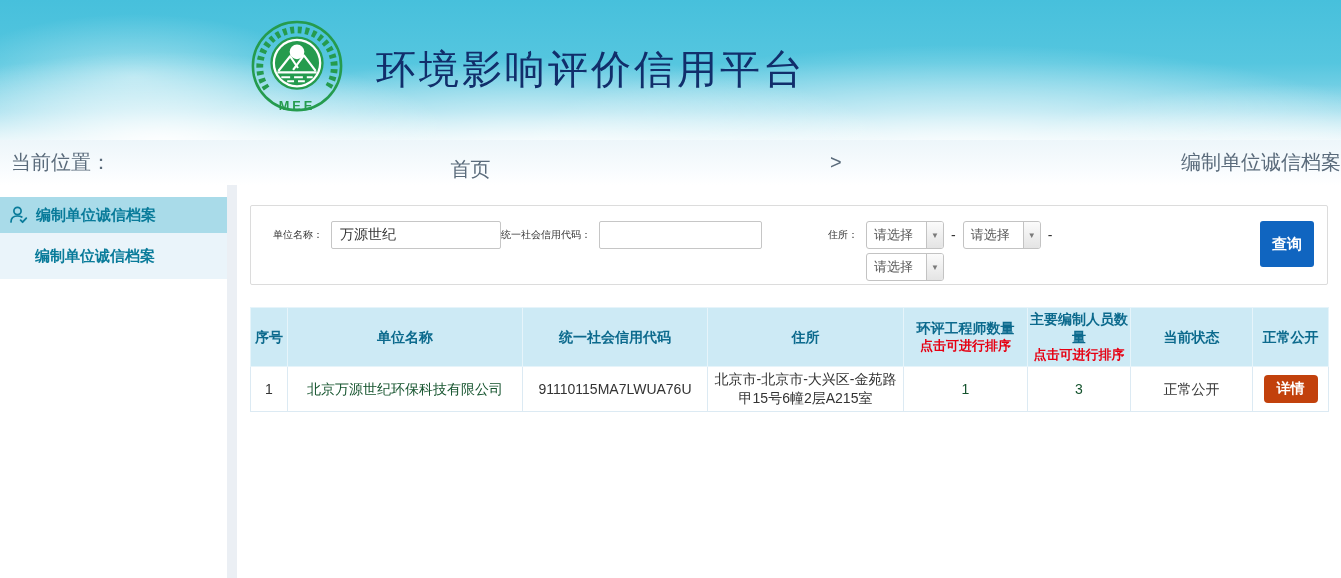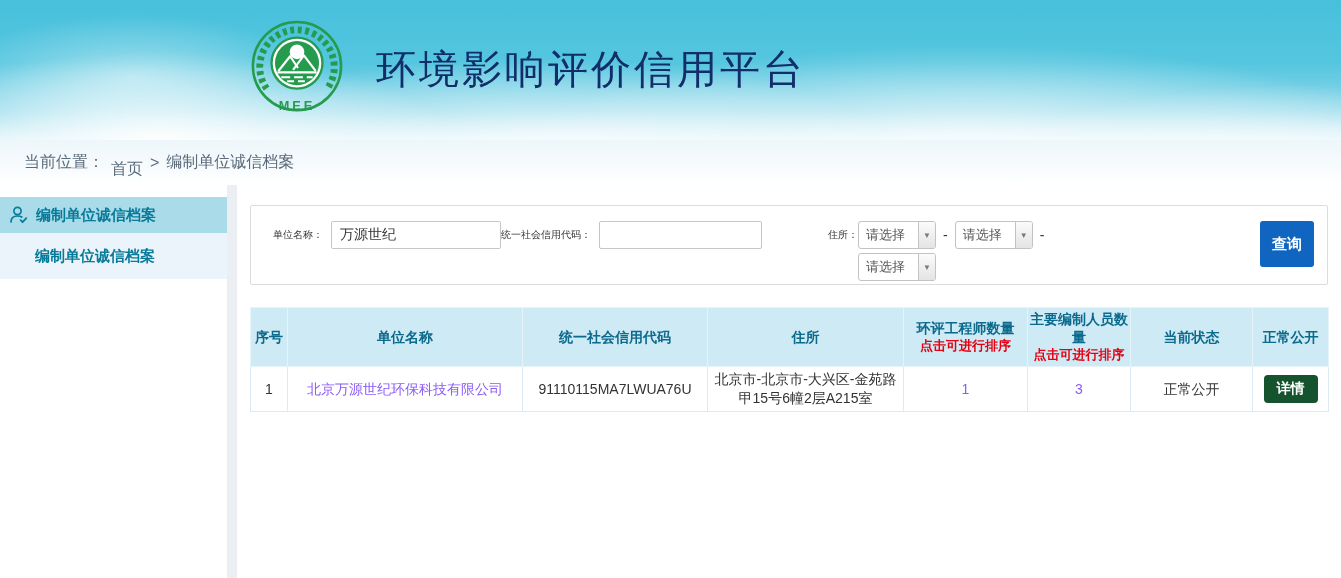--- a/index.html
+++ b/index.html
@@ -15,23 +15,23 @@
       radial-gradient(ellipse 420px 120px at 97% 120%, rgba(255,255,255,.85), rgba(255,255,255,0) 70%),
       radial-gradient(ellipse 260px 90px at 10% 55%, rgba(255,255,255,.45), rgba(255,255,255,0) 70%),
       linear-gradient(180deg,#47c0dc 0%, #55c6df 45%, #8fd8ea 80%, #daf1f7 100%);
   }
   .hdr-inner { display:flex; align-items:center; padding:20px 0 0 248px; }
   .logo { width:98px; height:98px; flex:0 0 auto; }
   .title { font-size:40px; font-weight:400; color:#112e6b; letter-spacing:3px;
            margin-left:30px; white-space:nowrap; }
 
   
-  .crumb { height:45px; display:flex; align-items:center; gap:7px; padding-left:24px;
-           font-size:16px; color:#5a6b7b;
-           background:linear-gradient(180deg,#edf6fa 0%, #f9fcfe 70%, #ffffff 100%); }
+  .crumb { height:45px; display:flex; align-items:center; gap:7px; padding-left:11px;
+           font-size:20px; color:#5a6b7b;
+           background:linear-gradient(180deg,#edf6fa 0%, #f9fcfe 70%, #ffffff 100%);justify-content:space-between; }
   .crumb a { color:#5a6b7b; text-decoration:none; cursor:pointer;margin-top:13px; }
 
   
   .layout { display:flex; height:393px; }
   .sidebar { width:227px; background:#fff; padding-top:12px; }
   .side-divider { width:10px; background:#ebeff4; }
   .main { flex:1; }
 
   .side-item { display:flex; align-items:center; font-size:15px; font-weight:bold;
                color:#097b9a; cursor:pointer; }
@@ -45,21 +45,21 @@
                   display:flex; align-items:flex-start; padding:15px 13px 0 22px; }
   .search-panel label { font-size:10px; color:#333; line-height:28px; white-space:nowrap; }
   .field { display:flex; }
   .f2 { }
   .f3 { margin-left:66px; }
   .txt { height:28px; border:1px solid #c6c6c6; border-radius:2px; margin-left:8px;
          padding:0 8px; font-size:14px; color:#333; outline:none;
          font-family:Liberation Sans, sans-serif; }
   .w170 { width:170px; }
   .w163 { width:163px; }
-  .addr { }
+  .addr { margin-left:8px; }
   .addr-row { display:flex; align-items:center; }
   .addr-row + .addr-row { margin-top:4px; }
   .combo { display:flex; width:78px; height:28px; border:1px solid #c3c3c3;
            border-radius:3px; background:#fff; overflow:hidden; cursor:pointer; }
   .combo-text { flex:1; font-size:13px; color:#555; line-height:26px; padding-left:7px; }
   .combo-arrow { width:17px; border-left:1px solid #c3c3c3; font-size:8px; color:#7a7a7a;
                  background:linear-gradient(180deg,#fbfbfb,#e4e4e4);
                  display:flex; align-items:center; justify-content:center; }
   .dash { margin:0 7px; color:#333; font-size:14px; line-height:28px; }
   .btn-query { margin-left:auto; width:54px; height:46px; background:#1065c0; color:#fff;
@@ -70,22 +70,22 @@
   .data-table { width:1078px; margin:22px 0 0 13px; border-collapse:collapse;
                 table-layout:fixed; }
   .data-table th { background:#cdeaf5; color:#0c6a8d; font-size:14px; font-weight:bold;
                    height:45px; border:1px solid #e6f4fa; text-align:center;
                    padding:2px 2px; line-height:1.3; }
   .data-table th.sortable { cursor:pointer; }
   .sort-hint { display:block; color:#e60012; font-size:13px; font-weight:bold; margin-top:1px; }
   .data-table td { border:1px solid #dceaf3; height:45px; text-align:center;
                    font-size:14px; color:#333; padding:2px 5px; line-height:1.35;
                    background:#fff; }
-  .lnk { color:#8b5cf6; text-decoration:none; cursor:pointer; }
-  .btn-detail { background:#14532d; color:#fff; border:none; border-radius:4px;
+  .lnk { color:#14532d; text-decoration:none; cursor:pointer; }
+  .btn-detail { background:#c2410c; color:#fff; border:none; border-radius:4px;
                 padding:5px 13px; font-size:14px; font-weight:bold; cursor:pointer;
                 font-family:"Liberation Sans", sans-serif; }
 </style>
 </head>
 <body>
 
 <div class="page">
 
   <header class="hdr">
     <div class="hdr-inner">

